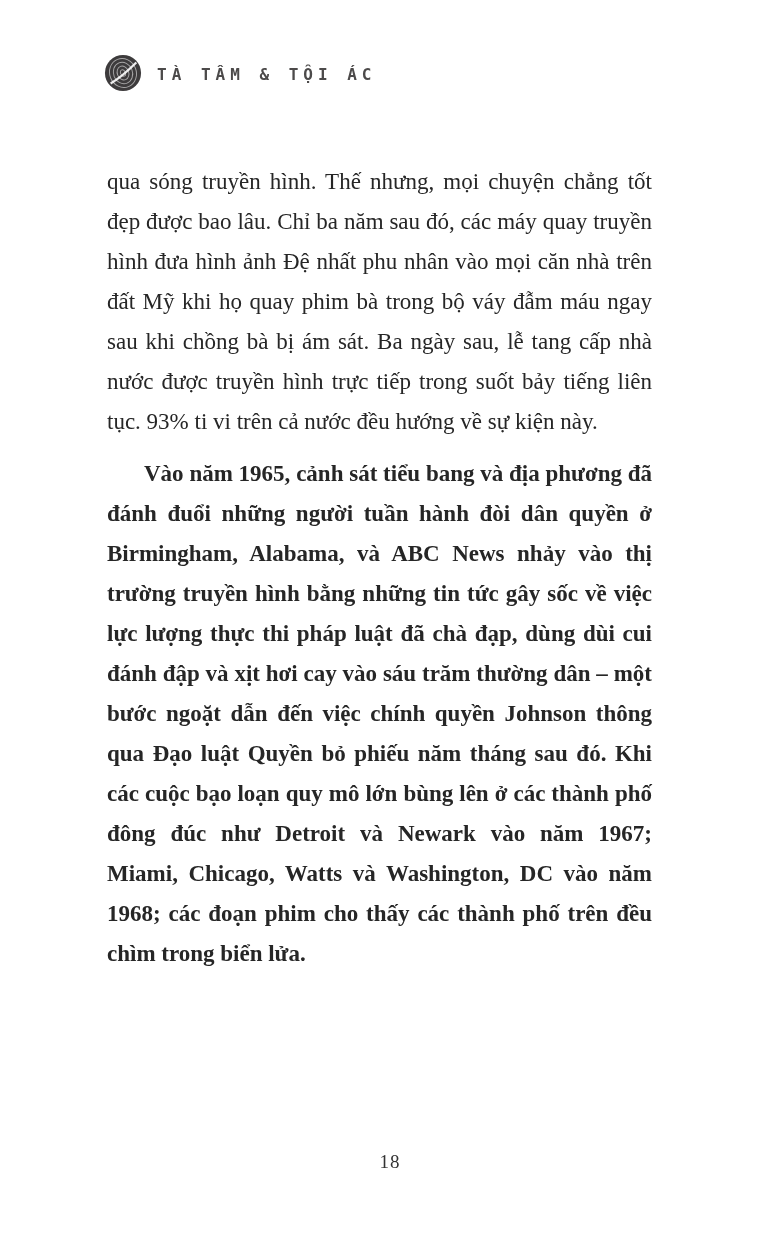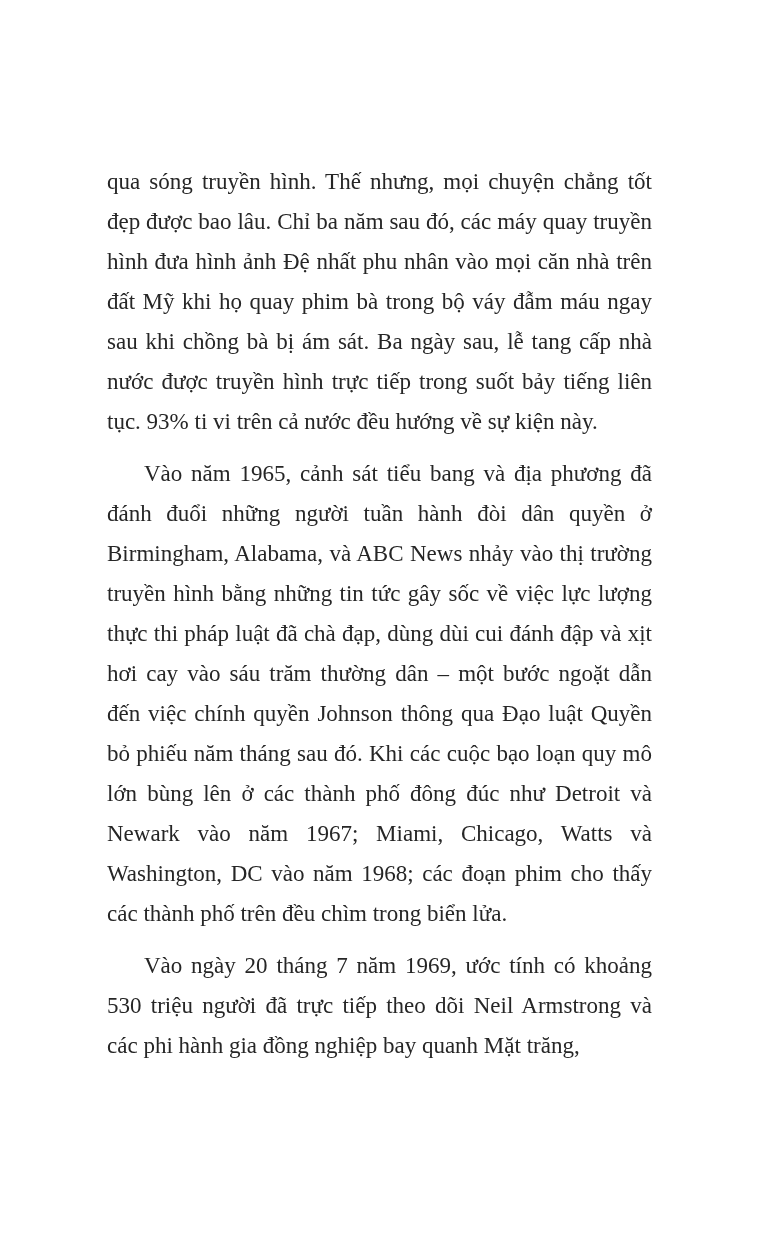--- a/index.html
+++ b/index.html
@@ -48,40 +48,56 @@
   }
   .content p {
     margin: 0 0 12px 0;
     font-size: 23px;
     line-height: 40px;
     text-align: justify;
     color: #262626;
   }
   .content p.indent {
     text-indent: 37px;
+    font-weight: bold;
   }
   .footer {
     position: absolute;
     left: 0;
     right: 0;
     bottom: 62px;
     text-align: center;
   }
   .page-number {
     font-size: 19px;
     color: #333333;
     letter-spacing: 1px;
   }
 </style>
 </head>
 <body>
 
 <div class="page">
 
+  <div class="header">
+    <svg class="logo" viewBox="0 0 40 40" xmlns="http://www.w3.org/2000/svg">
+      <circle cx="20" cy="20" r="19" fill="#3d3b3c"></circle>
+      <g stroke="#ffffff" stroke-width="1" fill="none" opacity="0.55">
+        <ellipse cx="20" cy="20" rx="14" ry="15.5" transform="rotate(-22 20 20)"></ellipse>
+        <ellipse cx="20" cy="20" rx="10" ry="11.5" transform="rotate(-22 20 20)"></ellipse>
+        <ellipse cx="20" cy="20" rx="6" ry="7.5" transform="rotate(-22 20 20)"></ellipse>
+        <ellipse cx="20" cy="20" rx="2.5" ry="3.5" transform="rotate(-22 20 20)"></ellipse>
+      </g>
+      <path d="M7 31 Q 19 24 34 9" stroke="#ffffff" stroke-width="2.4" fill="none" opacity="0.9"></path>
+    </svg>
+    <div class="header-title">TÀ TÂM &amp; TỘI ÁC</div>
+  </div>
 
   <div class="content">
     <p>qua sóng truyền hình. Thế nhưng, mọi chuyện chẳng tốt đẹp được bao lâu. Chỉ ba năm sau đó, các máy quay truyền hình đưa hình ảnh Đệ nhất phu nhân vào mọi căn nhà trên đất Mỹ khi họ quay phim bà trong bộ váy đẫm máu ngay sau khi chồng bà bị ám sát. Ba ngày sau, lễ tang cấp nhà nước được truyền hình trực tiếp trong suốt bảy tiếng liên tục. 93% ti vi trên cả nước đều hướng về sự kiện này.</p>
     <p class="indent">Vào năm 1965, cảnh sát tiểu bang và địa phương đã đánh đuổi những người tuần hành đòi dân quyền ở Birmingham, Alabama, và ABC News nhảy vào thị trường truyền hình bằng những tin tức gây sốc về việc lực lượng thực thi pháp luật đã chà đạp, dùng dùi cui đánh đập và xịt hơi cay vào sáu trăm thường dân – một bước ngoặt dẫn đến việc chính quyền Johnson thông qua Đạo luật Quyền bỏ phiếu năm tháng sau đó. Khi các cuộc bạo loạn quy mô lớn bùng lên ở các thành phố đông đúc như Detroit và Newark vào năm 1967; Miami, Chicago, Watts và Washington, DC vào năm 1968; các đoạn phim cho thấy các thành phố trên đều chìm trong biển lửa.</p>
-    <p class="indent">Vào ngày 20 tháng 7 năm 1969, ước tính có khoảng 530 triệu người đã trực tiếp theo dõi Neil Armstrong và các phi hành gia đồng nghiệp bay quanh Mặt trăng,</p>
   </div>
 
+  <div class="footer">
+    <span class="page-number">18</span>
+  </div>
 
 </div>
 
 </body></html>

